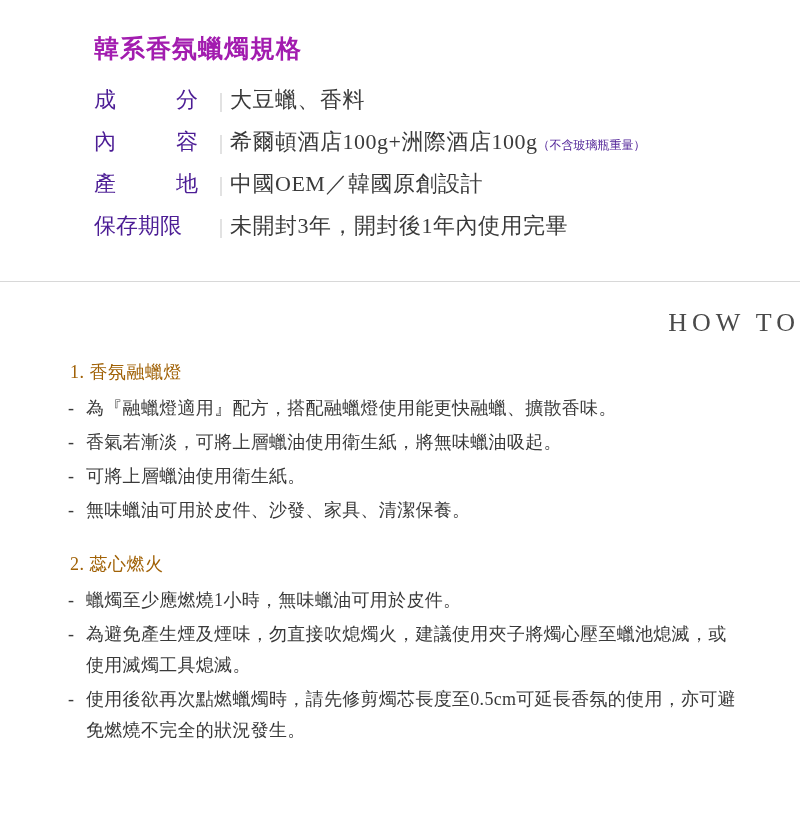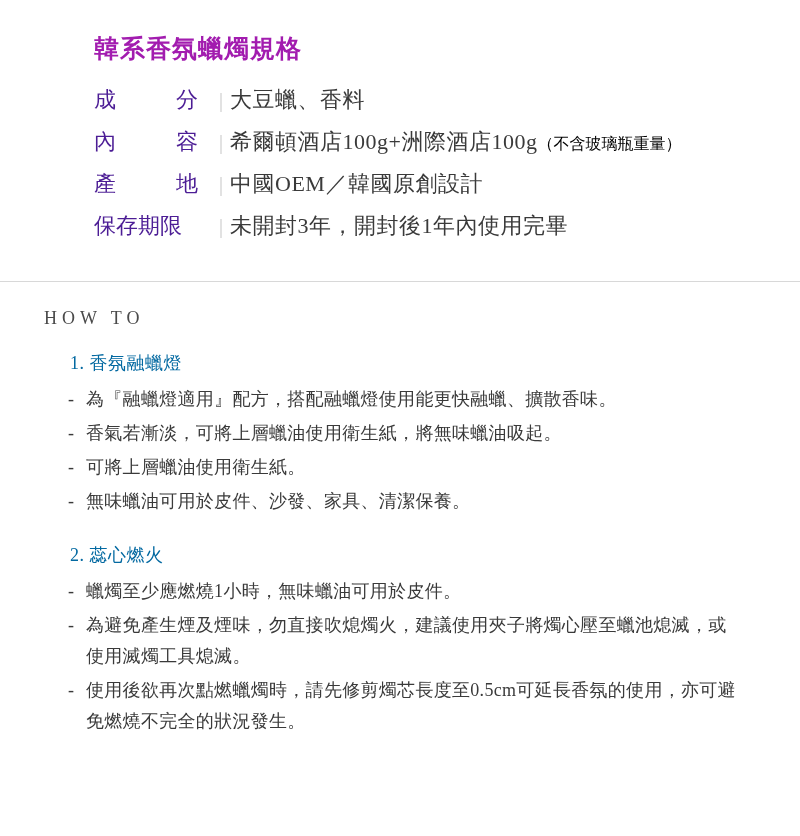--- a/index.html
+++ b/index.html
@@ -60,53 +60,53 @@
     font-size: 20px;
     padding: 6px 0;
   }
   .spec-value {
     font-size: 22px;
     color: #3a3a3a;
     padding: 6px 0;
     letter-spacing: 0.5px;
   }
   .spec-note {
-    font-size: 16px;
-    color: #000000;
+    font-size: 12px;
+    color: #4c1d95;
     letter-spacing: 0;
   }
 
   
   .divider {
     margin-top: 34px;
     border-top: 1px solid #d8d8d8;
   }
 
   
   .howto {
     padding: 26px 0 0 0;
   }
   .howto-title {
-    text-align: left;
+    text-align: right;
     font-family: "Liberation Serif", serif;
-    font-size: 18px;
+    font-size: 26px;
     letter-spacing: 5px;
     color: #4a4a4a;
     margin-bottom: 22px;
     padding-left: 44px;
   }
   .howto-body {
     margin: 0 64px 0 68px;
   }
   .howto-section {
     margin-bottom: 26px;
   }
   .howto-heading {
     font-size: 18px;
-    color: #0369a1;
+    color: #a16207;
     letter-spacing: 0.5px;
     margin-bottom: 9px;
     padding-left: 2px;
   }
   .howto-item {
     font-size: 18px;
     color: #3a3a3a;
     line-height: 1.72;
     letter-spacing: 0.3px;
     padding-left: 18px;

